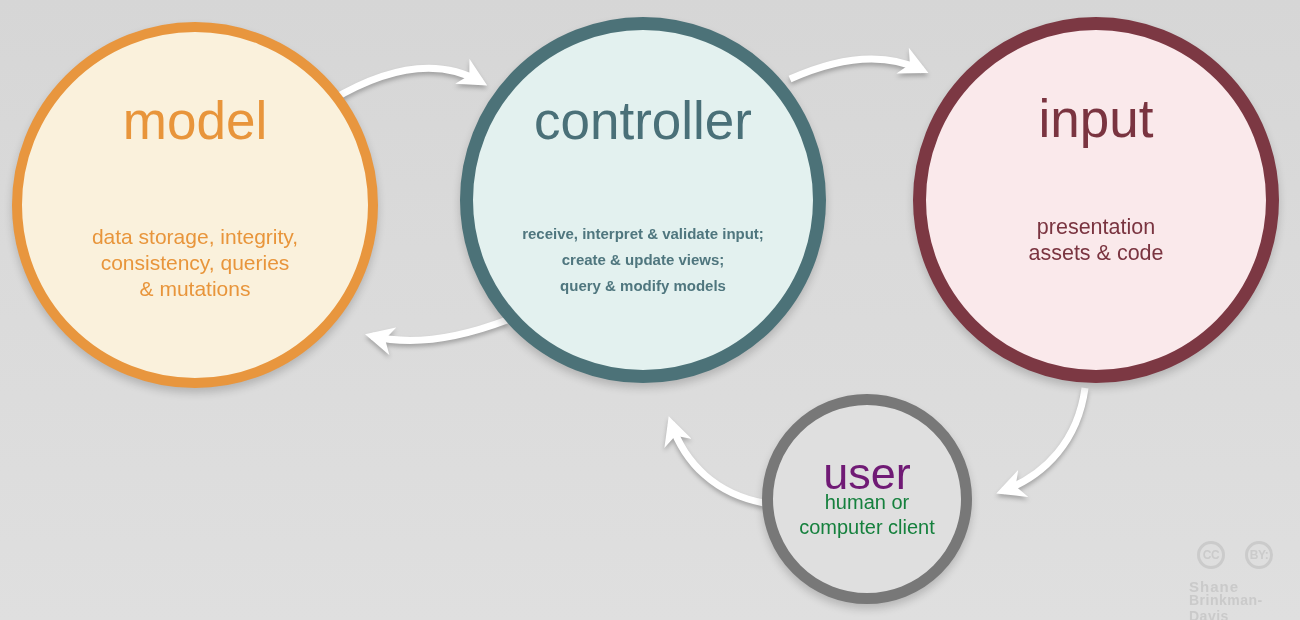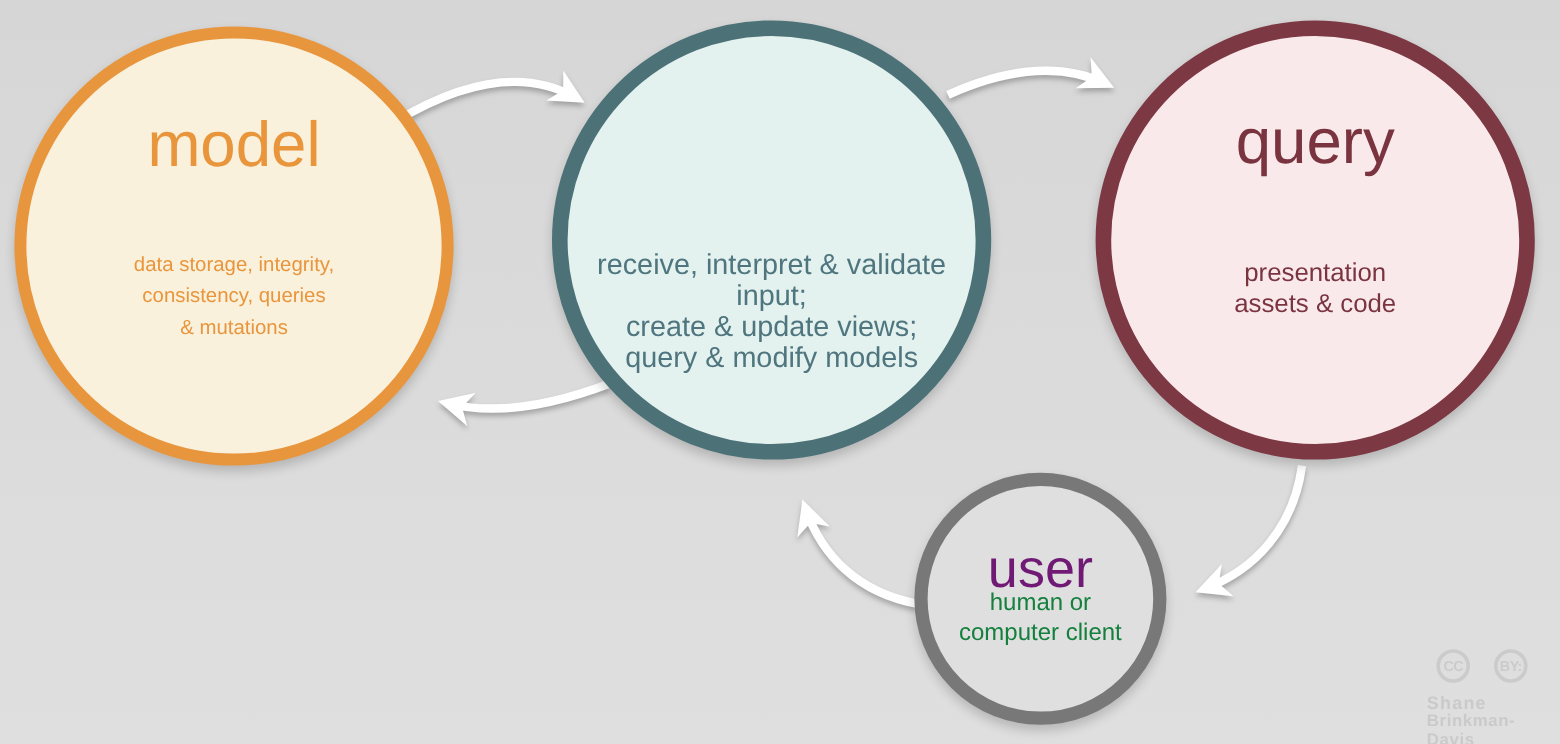--- a/index.html
+++ b/index.html
@@ -25,27 +25,27 @@
   }
   .circle .desc{
     position:absolute;left:0;width:100%;
     white-space:pre-line;
   }
   #model-node{
     left:12px;top:22px;width:366px;height:366px;
     background:#faf1dc;border:10px solid #e8963e;
   }
   #model-node .heading{top:62px;font-size:53px;color:#e8953b;}
-  #model-node .desc{top:176px;font-size:17px;line-height:26px;color:#e8953b;}
+  #model-node .desc{top:192px;font-size:21px;line-height:26px;color:#e8953b;}
   #controller-node{
     left:460px;top:17px;width:366px;height:366px;
     background:#e3f1ef;border:13px solid #4c7278;
   }
   #controller-node .heading{top:64px;font-size:53px;color:#4a7078;}
-  #controller-node .desc{top:178px;font-size:24px;line-height:26px;color:#4f767e;}
+  #controller-node .desc{top:191px;font-size:15px;line-height:26px;color:#4f767e;font-weight:bold;}
   #view-node{
     left:913px;top:17px;width:366px;height:366px;
     background:#fae9eb;border:13px solid #7c3843;
   }
   #view-node .heading{top:62px;font-size:53px;color:#7a3440;}
   #view-node .desc{top:184px;font-size:21.5px;line-height:26px;color:#7a3440;}
   #user-node{
     left:762px;top:394px;width:210px;height:210px;
     background:#dfdfdf;border:11px solid #787878;
   }
@@ -83,27 +83,28 @@
   </svg>
 
   <div id="model-node" class="circle">
     <div class="heading">model</div>
     <div class="desc">data storage, integrity,
 consistency, queries
 &amp; mutations</div>
   </div>
 
   <div id="controller-node" class="circle">
+    <div class="heading">controller</div>
     <div class="desc">receive, interpret &amp; validate input;
 create &amp; update views;
 query &amp; modify models</div>
   </div>
 
   <div id="view-node" class="circle">
-    <div class="heading">query</div>
+    <div class="heading">input</div>
     <div class="desc">presentation
 assets &amp; code</div>
   </div>
 
   <div id="user-node" class="circle">
     <div class="heading">user</div>
     <div class="desc">human or
 computer client</div>
   </div>
 

